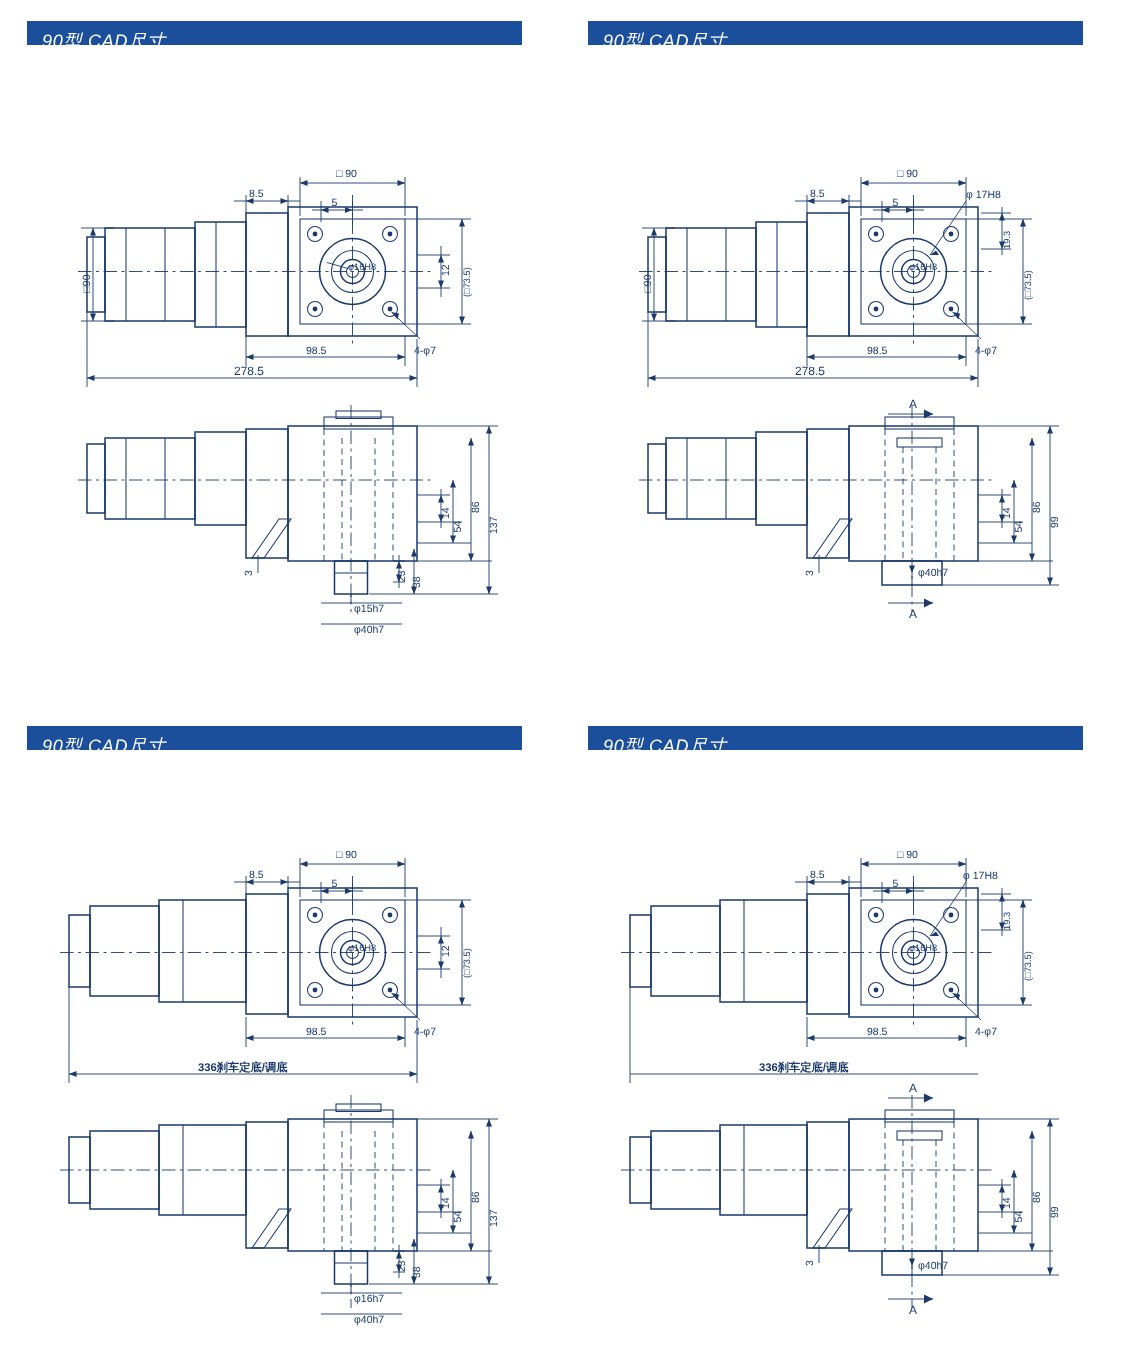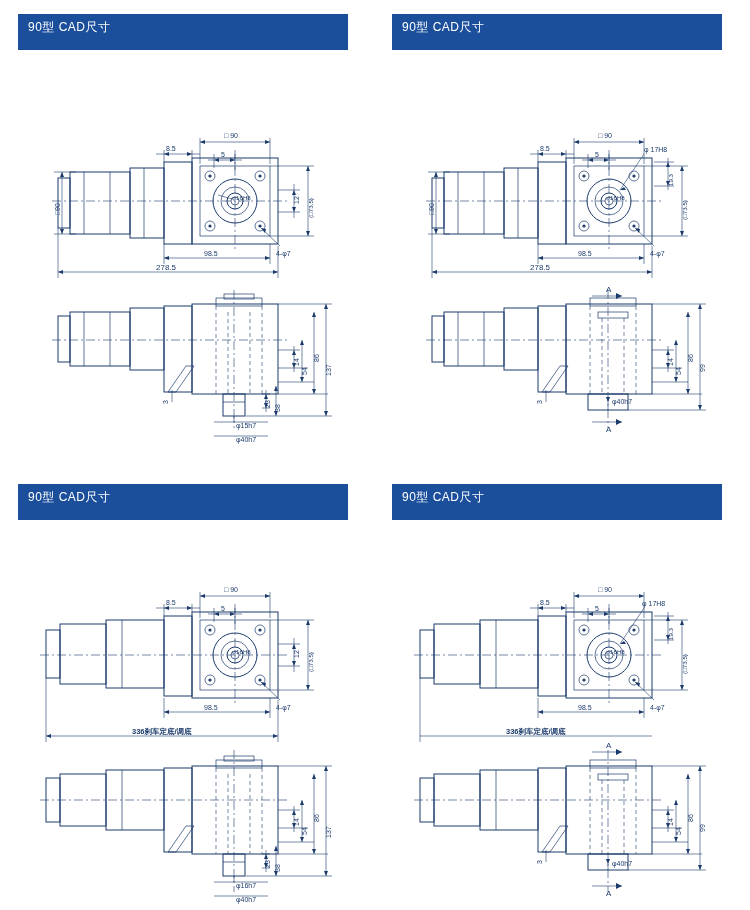--- a/index.html
+++ b/index.html
@@ -5,21 +5,21 @@
   html,body{margin:0;padding:0;background:#ffffff;}
   body{width:750px;height:910px;font-family:"Liberation Sans",sans-serif;color:#1a2f5a;overflow:hidden;}
   .page{position:relative;width:750px;height:910px;}
 
   .panel{position:absolute;width:330px;height:430px;}
   .p1{left:18px;top:14px;}
   .p2{left:392px;top:14px;}
   .p3{left:18px;top:484px;}
   .p4{left:392px;top:484px;}
 
-  .title-bar{position:relative;width:330px;height:36px;background:#1b4f9c;}
+  .title-bar{position:relative;width:330px;height:16px;background:#1b4f9c;font-style:italic;}
   .title-bar .txt{position:absolute;left:10px;top:5px;font-size:12px;color:#ffffff;letter-spacing:0.5px;}
 
   .drawing{position:relative;width:330px;height:400px;}
   svg{display:block;}
   .ln{stroke:#1b3a6b;stroke-width:1;fill:none;}
   .ln-thin{stroke:#1b3a6b;stroke-width:0.7;fill:none;}
   .dim{stroke:#1b3a6b;stroke-width:0.6;fill:none;}
   .ctr{stroke:#1b3a6b;stroke-width:0.6;fill:none;stroke-dasharray:9 3 2 3;}
   .hid{stroke:#1b3a6b;stroke-width:0.6;fill:none;stroke-dasharray:4 3;}
   .fillb{fill:#1b3a6b;}

